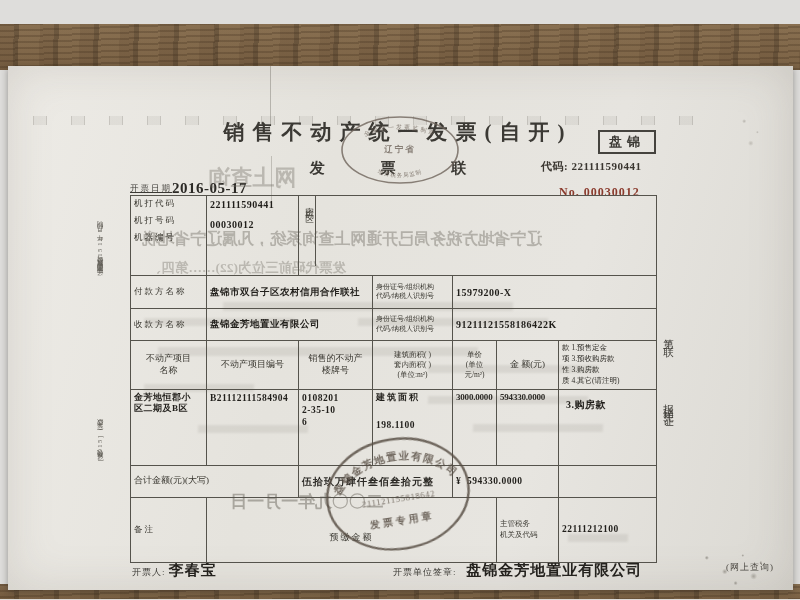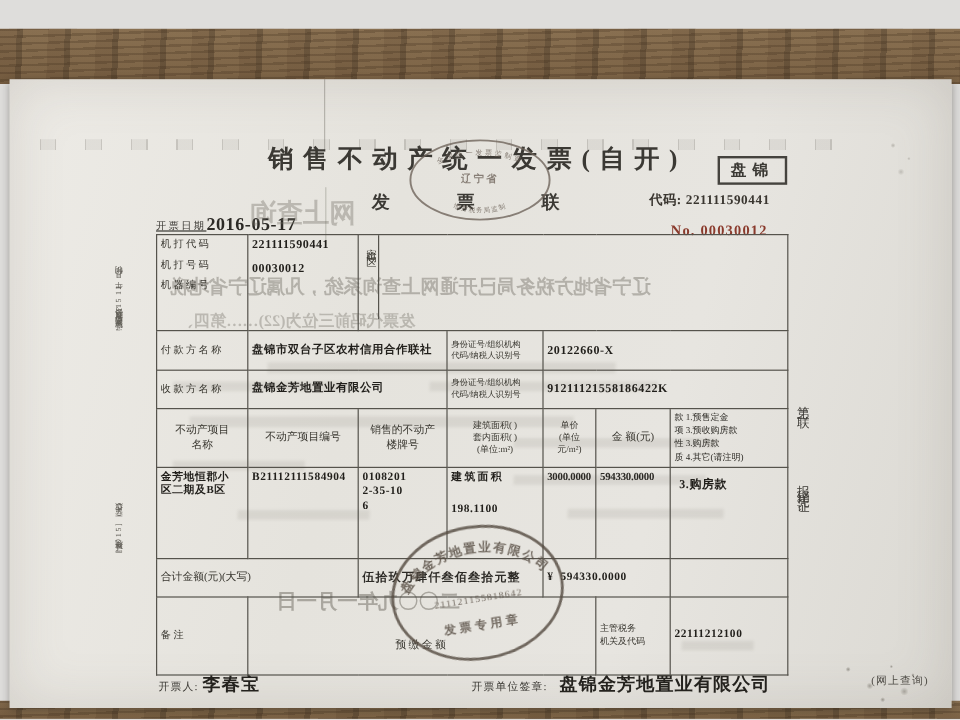--- a/index.html
+++ b/index.html
@@ -156,21 +156,21 @@
             <div class="lab">付款方名称</div>
           </td>
       <td colspan="2" class="mid">
             <div class="val" style="font-size:9.5px">盘锦市双台子区农村信用合作联社</div>
           </td>
       <td class="mid">
         <div class="lab-sm">身份证号/组织机构</div>
         <div class="lab-sm">代码/纳税人识别号</div>
       </td>
       <td colspan="3" class="mid">
-            <div class="val">20122660-X</div>
+            <div class="val">15979200-X</div>
           </td>
     </tr>
     <tr style="height:32px">
       <td class="mid">
             <div class="lab">收款方名称</div>
           </td>
       <td colspan="2" class="mid">
             <div class="val" style="font-size:9.5px">盘锦金芳地置业有限公司</div>
           </td>
       <td class="mid">

